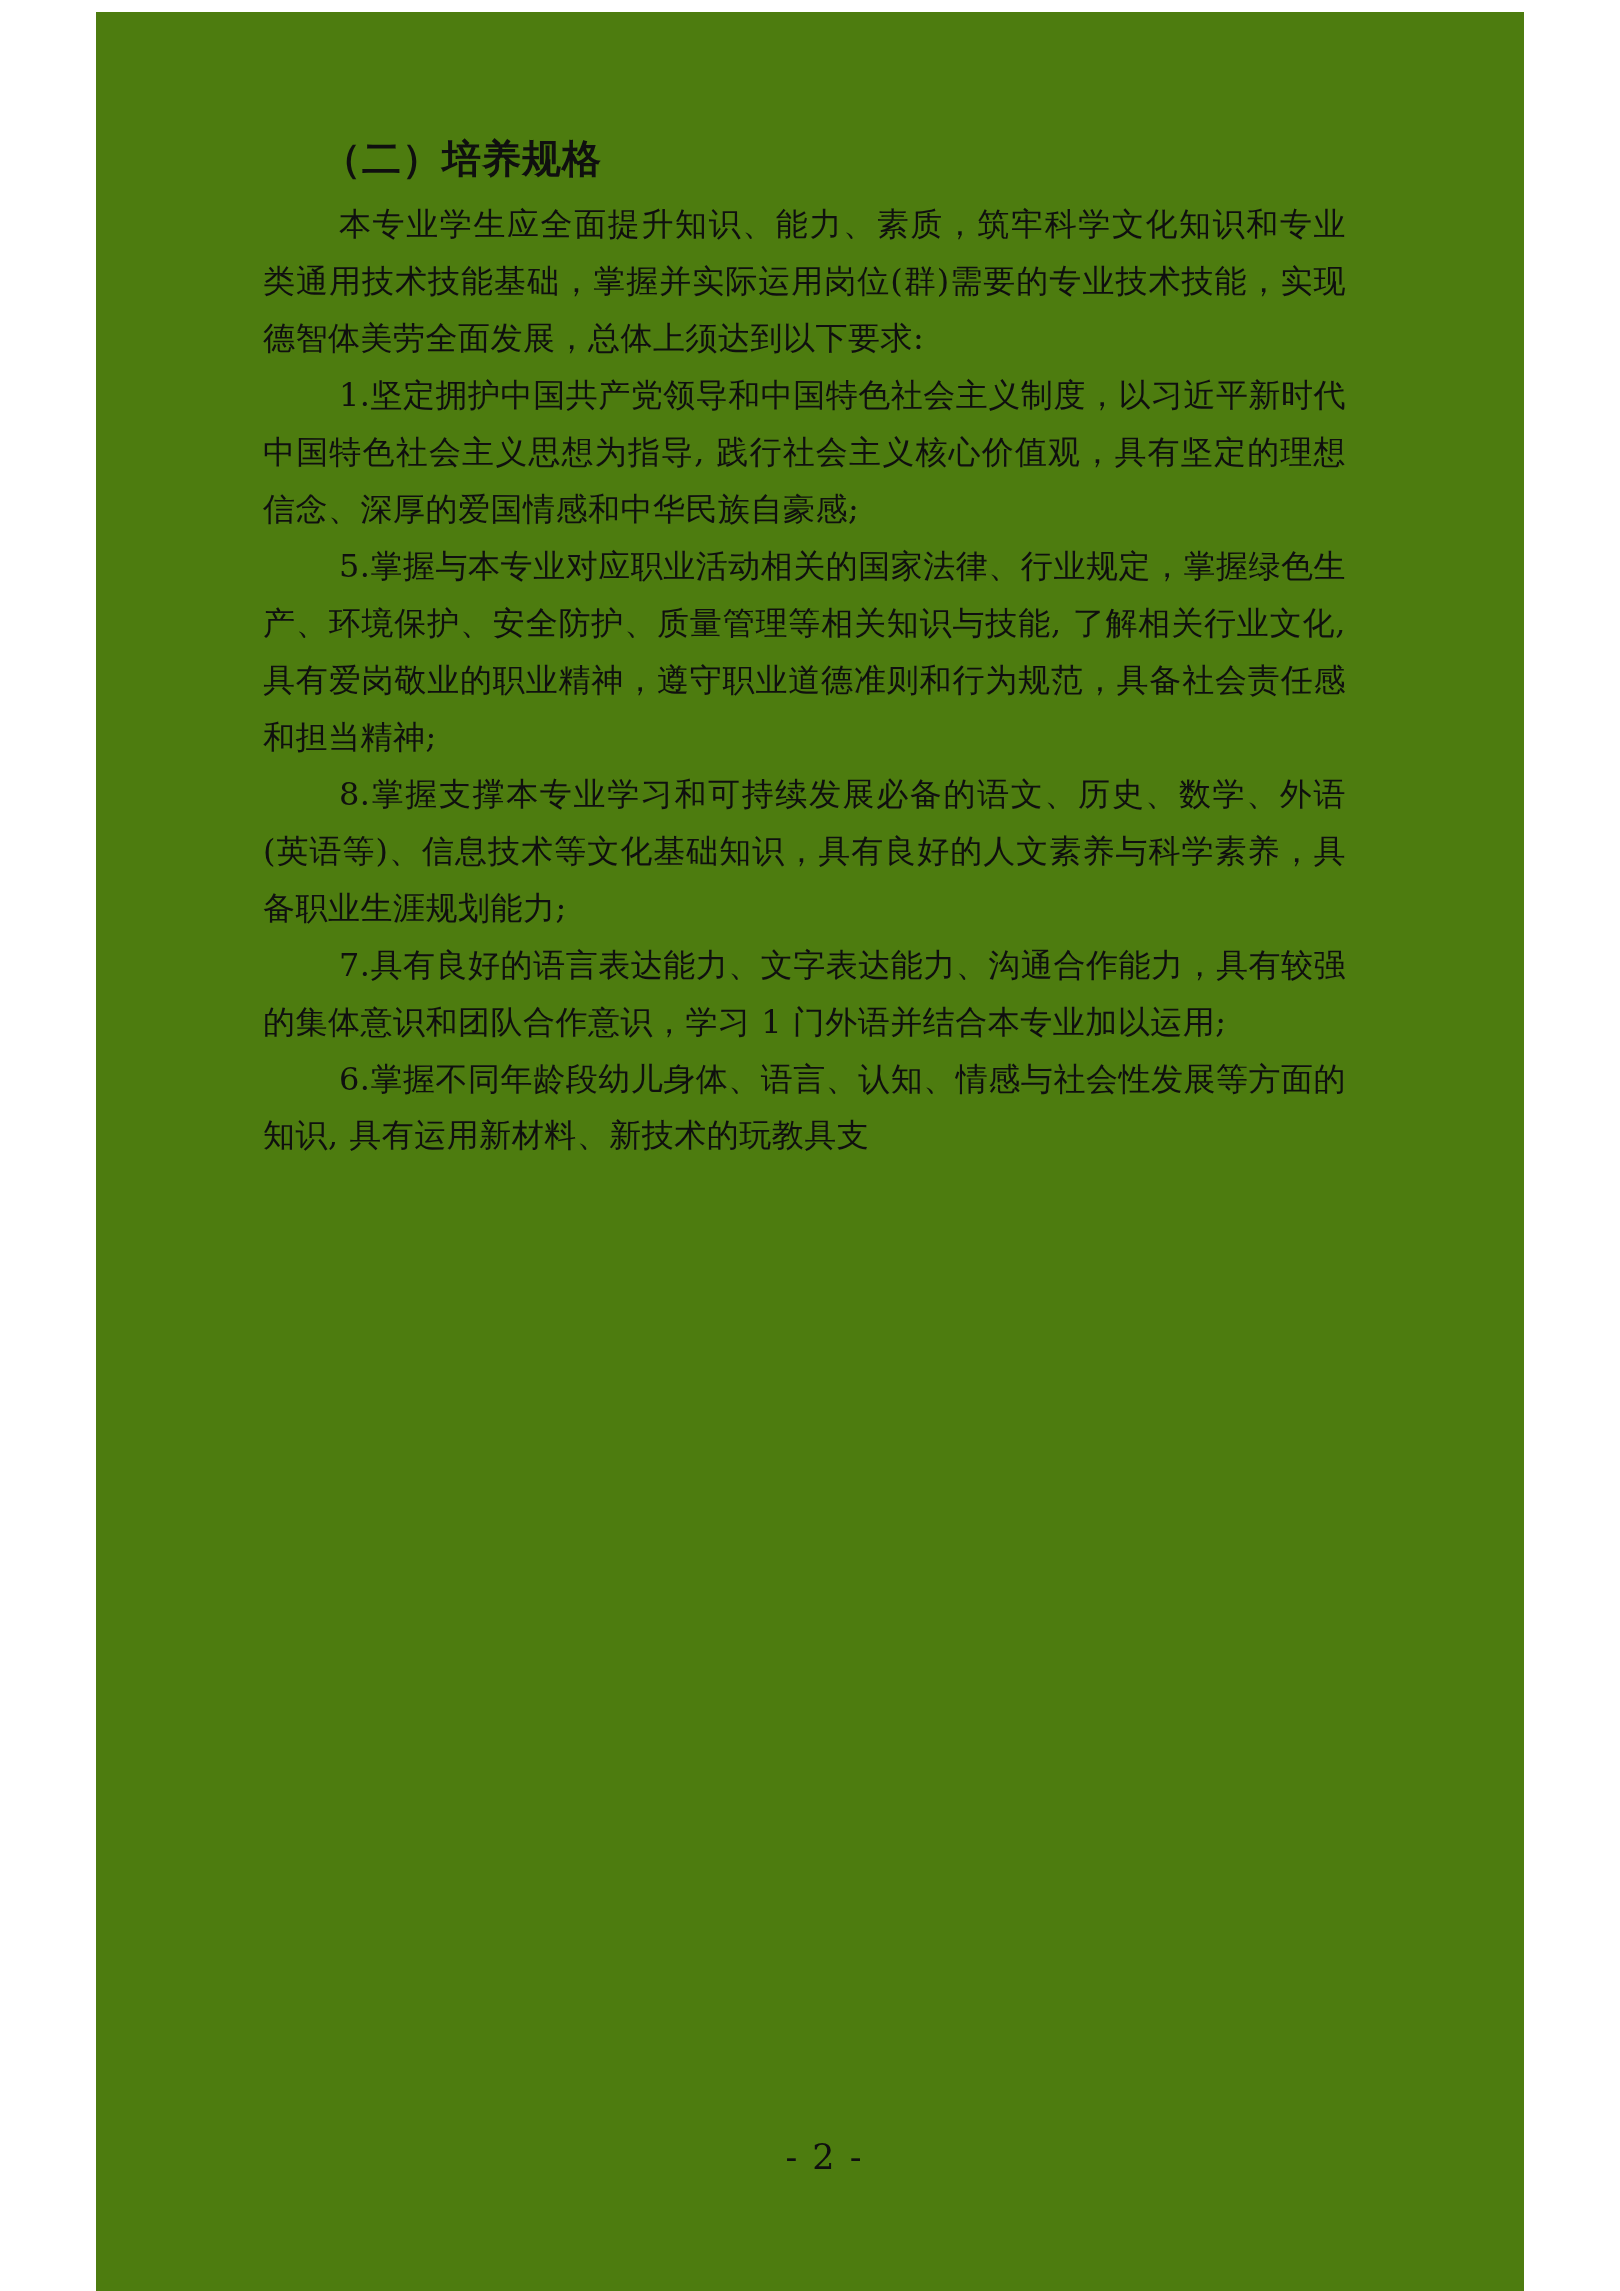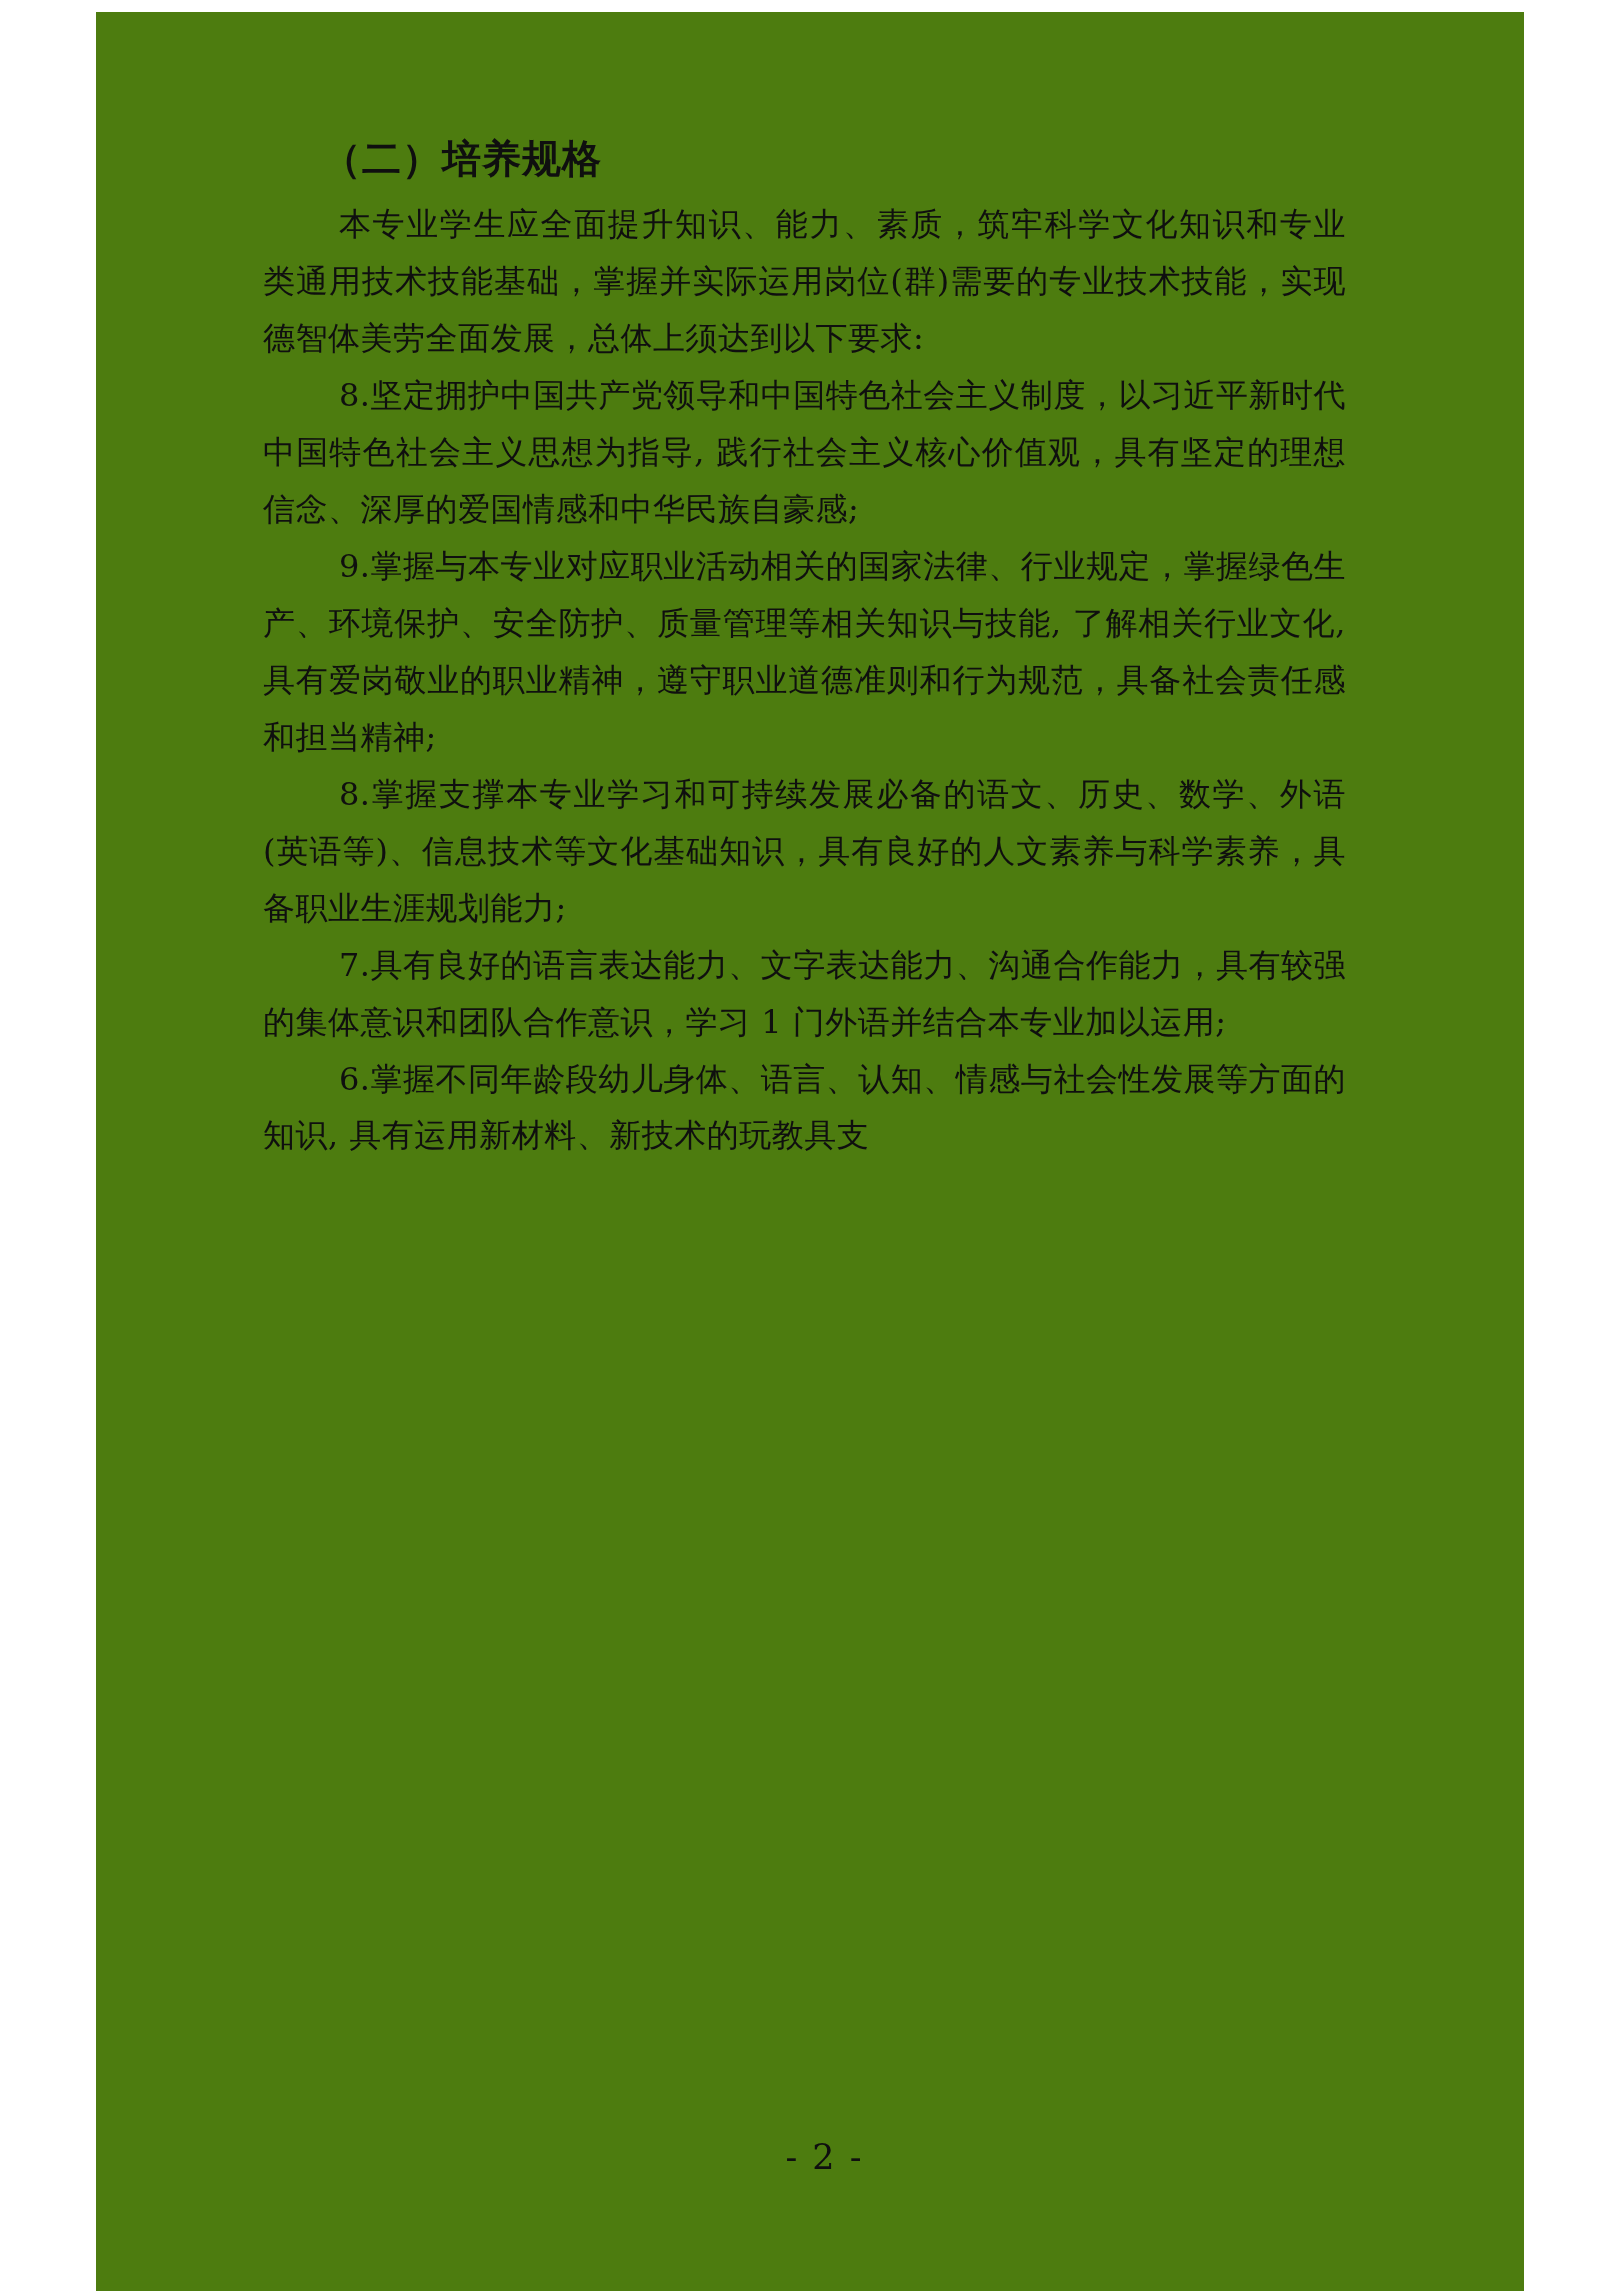--- a/index.html
+++ b/index.html
@@ -56,22 +56,22 @@
 </style>
 </head>
 <body>
 
 <div class="page">
   <div class="content">
 
     <h2 class="heading">（二）培养规格</h2>
 
     <p class="para">本专业学生应全面提升知识、能力、素质，筑牢科学文化知识和专业类通用技术技能基础，掌握并实际运用岗位(群)需要的专业技术技能，实现德智体美劳全面发展，总体上须达到以下要求:</p>
-    <p class="para">8.坚定拥护中国共产党领导和中国特色社会主义制度，以习近平新时代中国特色社会主义思想为指导, 践行社会主义核心价值观，具有坚定的理想信念、深厚的爱国情感和中华民族自豪感;</p>
-    <p class="para">9.掌握与本专业对应职业活动相关的国家法律、行业规定，掌握绿色生产、环境保护、安全防护、质量管理等相关知识与技能, 了解相关行业文化, 具有爱岗敬业的职业精神，遵守职业道德准则和行为规范，具备社会责任感和担当精神;</p>
+    <p class="para">1.坚定拥护中国共产党领导和中国特色社会主义制度，以习近平新时代中国特色社会主义思想为指导, 践行社会主义核心价值观，具有坚定的理想信念、深厚的爱国情感和中华民族自豪感;</p>
+    <p class="para">5.掌握与本专业对应职业活动相关的国家法律、行业规定，掌握绿色生产、环境保护、安全防护、质量管理等相关知识与技能, 了解相关行业文化, 具有爱岗敬业的职业精神，遵守职业道德准则和行为规范，具备社会责任感和担当精神;</p>
     <p class="para">8.掌握支撑本专业学习和可持续发展必备的语文、历史、数学、外语(英语等)、信息技术等文化基础知识，具有良好的人文素养与科学素养，具备职业生涯规划能力;</p>
     <p class="para">7.具有良好的语言表达能力、文字表达能力、沟通合作能力，具有较强的集体意识和团队合作意识，学习 1 门外语并结合本专业加以运用;</p>
     <p class="para">6.掌握不同年龄段幼儿身体、语言、认知、情感与社会性发展等方面的知识, 具有运用新材料、新技术的玩教具支</p>
 
   </div>
 
   <div class="footer">- 2 -</div>
 </div>
 
 

